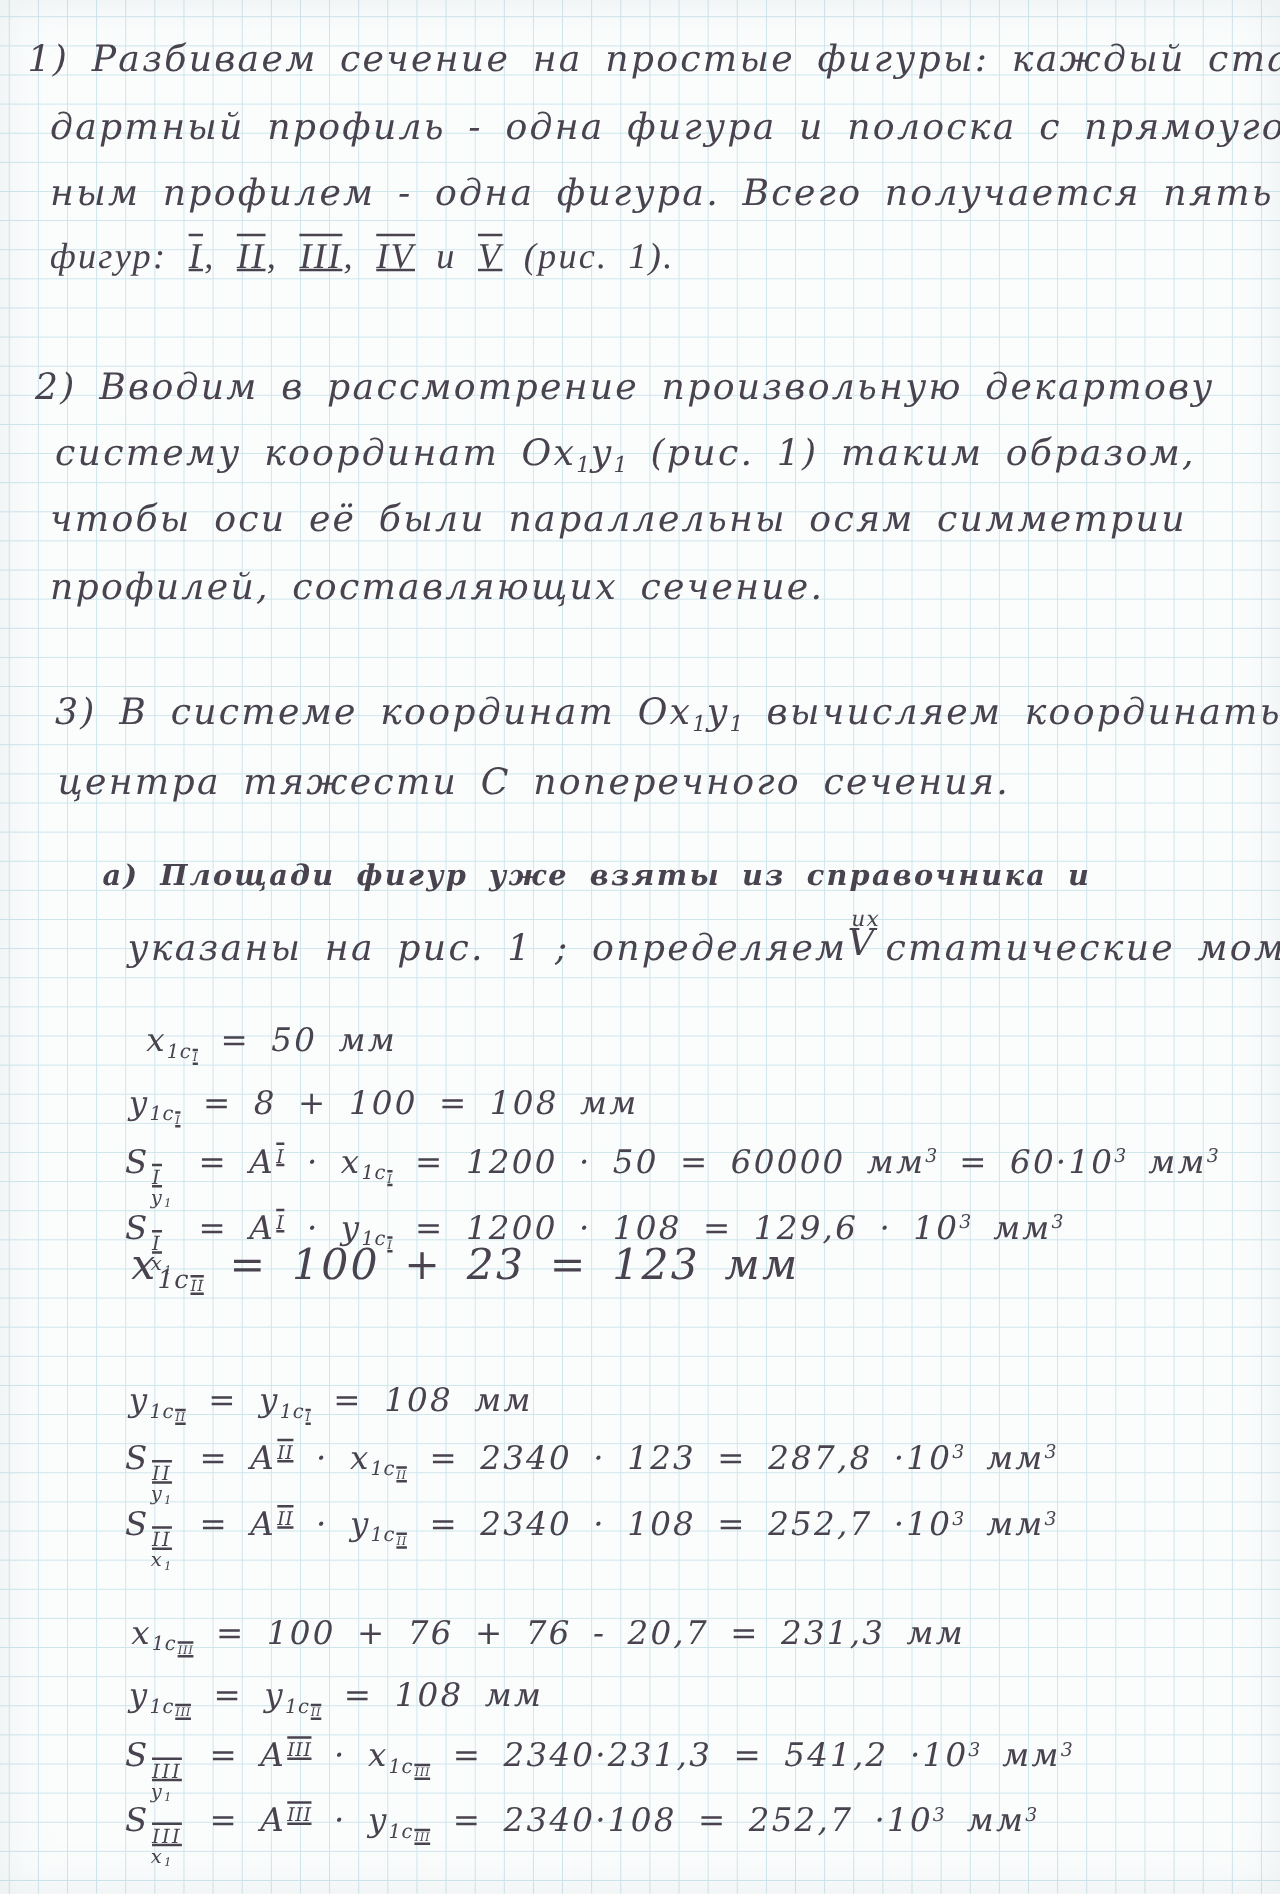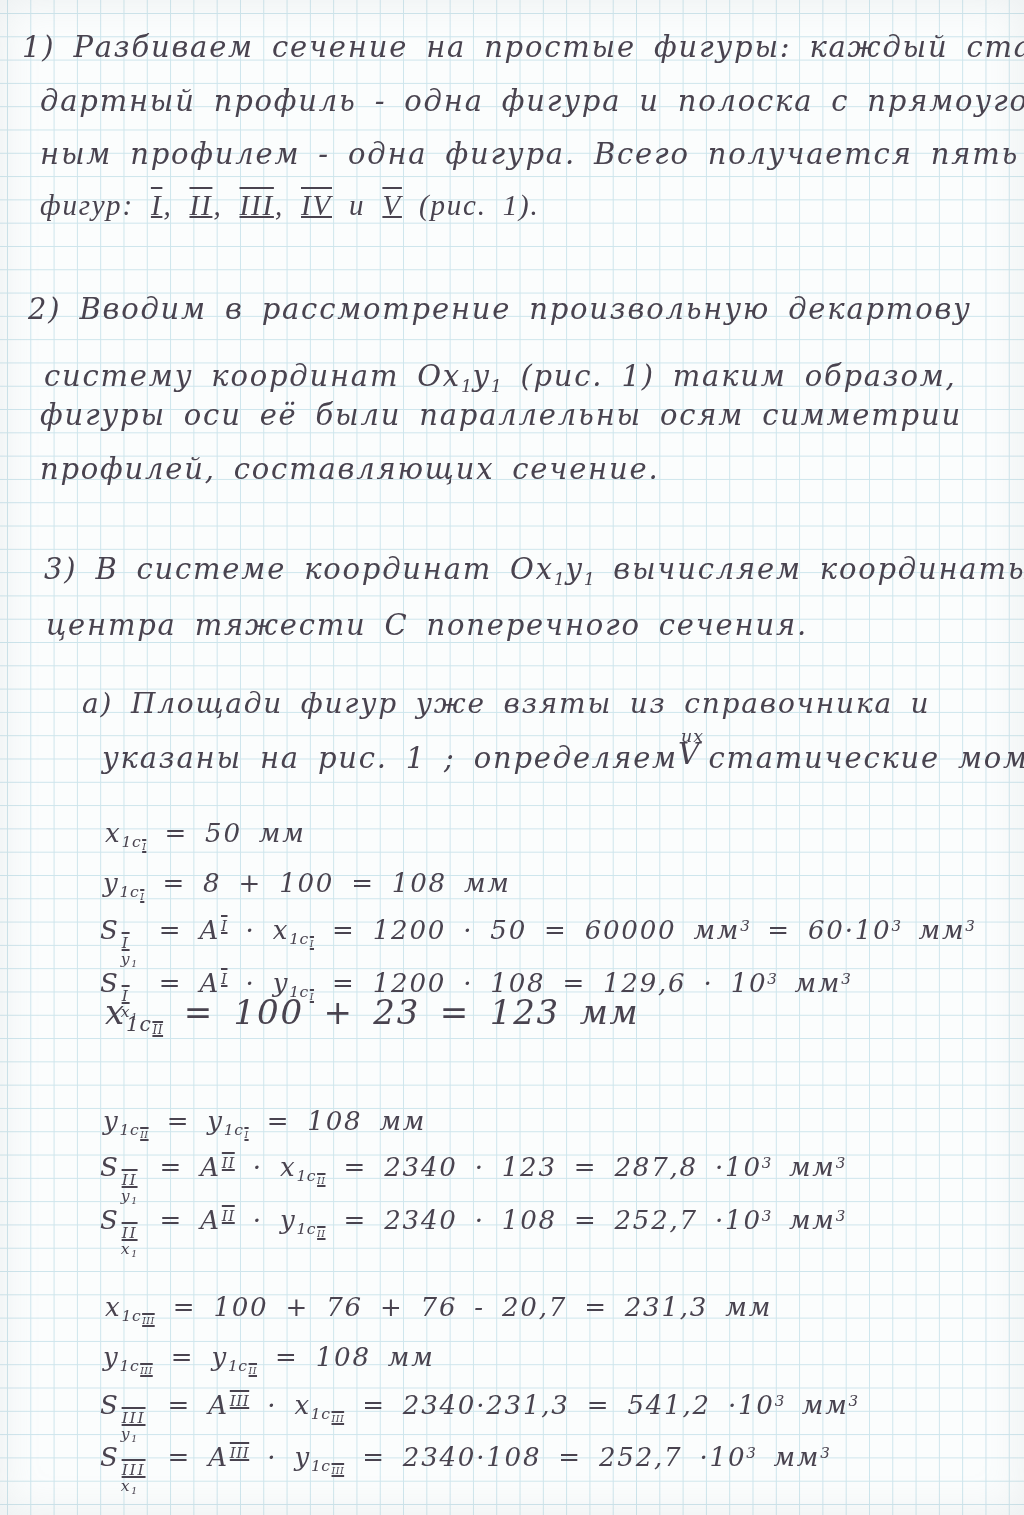--- a/index.html
+++ b/index.html
@@ -69,28 +69,28 @@
 </head>
 <body>
 
 <div class="page">
   <div id="lines">
       <div class="line" style="left: 22px; top: 30px; font-size: 29px;">1) Разбиваем сечение на простые фигуры: каждый стан-</div>
       <div class="line" style="left: 40px; top: 84px; font-size: 29px;">дартный профиль - одна фигура и полоска с прямоуголь-</div>
       <div class="line" style="left: 40px; top: 137px; font-size: 29px;">ным профилем - одна фигура. Всего получается пять</div>
       <div class="line" style="left: 40px; top: 188px; font-size: 29px; font-family: Liberation Serif, serif;">фигур:  <span class="rn">I</span>, <span class="rn">II</span>, <span class="rn">III</span>, <span class="rn">IV</span> и <span class="rn">V</span>  (рис. 1).</div>
       <div class="line" style="left: 28px; top: 292px; font-size: 29px;">2) Вводим в рассмотрение произвольную декартову</div>
-      <div class="line" style="left: 44px; top: 345px; font-size: 29px; margin-top: 14px;">систему координат Ox<sub>1</sub>y<sub>1</sub> (рис. 1)  таким образом,</div>
-      <div class="line" style="left: 40px; top: 398px; font-size: 29px;">фигуры оси её были параллельны осям симметрии</div>
+      <div class="line" style="left: 44px; top: 345px; font-size: 29px;">систему координат Ox<sub>1</sub>y<sub>1</sub> (рис. 1)  таким образом,</div>
+      <div class="line" style="left: 40px; top: 398px; font-size: 29px;">чтобы оси её были параллельны осям симметрии</div>
       <div class="line" style="left: 40px; top: 452px; font-size: 29px;">профилей, составляющих сечение.</div>
       <div class="line" style="left: 44px; top: 552px; font-size: 29px; text-align: right;">3) В системе координат Ox<sub>1</sub>y<sub>1</sub> вычисляем координаты</div>
       <div class="line" style="left: 46px; top: 608px; font-size: 29px;">центра тяжести С поперечного сечения.</div>
-      <div class="line" style="left: 82px; top: 687px; font-size: 28px;">а) Площади фигур уже взяты из справочника и</div>
+      <div class="line" style="left: 82px; top: 687px; font-size: 23px; font-weight: bold;">а) Площади фигур уже взяты из справочника и</div>
       <div class="line" style="left: 102px; top: 739px; font-size: 29px;">указаны на рис. 1 ; определяем<span class="ins"><span class="ins-word">их</span><span class="ins-caret">V</span></span>статические моменты:</div>
-      <div class="line" style="left: 105px; top: 818px; font-size: 26px;">x<sub>1c<sub><span class="rn">I</span></sub></sub> = 50 мм</div>
+      <div class="line" style="left: 117px; top: 818px; font-size: 26px;">x<sub>1c<sub><span class="rn">I</span></sub></sub> = 50 мм</div>
       <div class="line" style="left: 103px; top: 868px; font-size: 26px;">y<sub>1c<sub><span class="rn">I</span></sub></sub> = 8 + 100 = 108 мм</div>
       <div class="line" style="left: 100px; top: 915px; font-size: 26px;">S<span class="st">
           <span class="stt"><span class="rn">I</span></span>
           <span class="stb">y<sub>1</sub></span>
         </span> = A<sup><span class="rn">I</span></sup> · x<sub>1c<sub><span class="rn">I</span></sub></sub> = 1200 · 50 =  60000 мм<sup>3</sup> = 60·10<sup>3</sup> мм<sup>3</sup></div>
       <div class="line" style="left: 100px; top: 968px; font-size: 26px;">S<span class="st">
           <span class="stt"><span class="rn">I</span></span>
           <span class="stb">x<sub>1</sub></span>
         </span> = A<sup><span class="rn">I</span></sup> · y<sub>1c<sub><span class="rn">I</span></sub></sub> = 1200 · 108 = 129,6 · 10<sup>3</sup> мм<sup>3</sup></div>
       <div class="line" style="left: 105px; top: 992px; font-size: 34px;">x<sub>1c<sub><span class="rn">II</span></sub></sub> = 100 + 23 = 123  мм</div>

